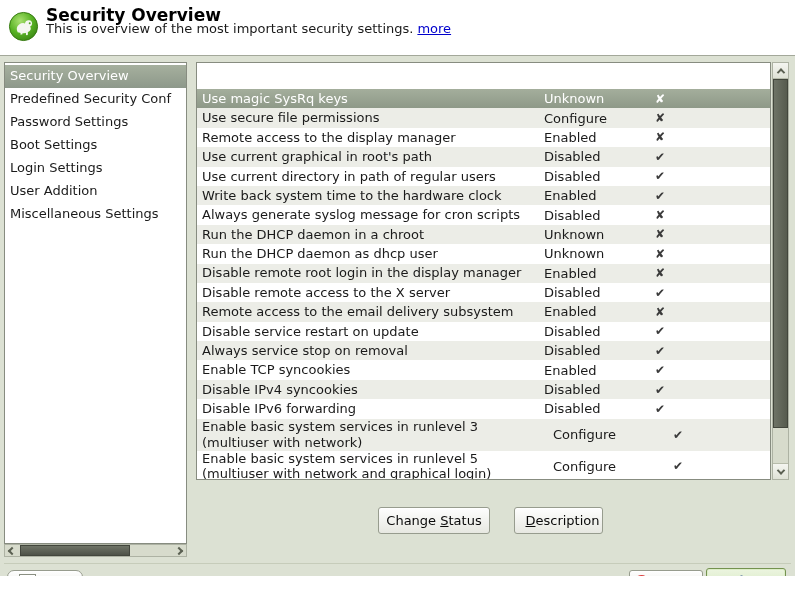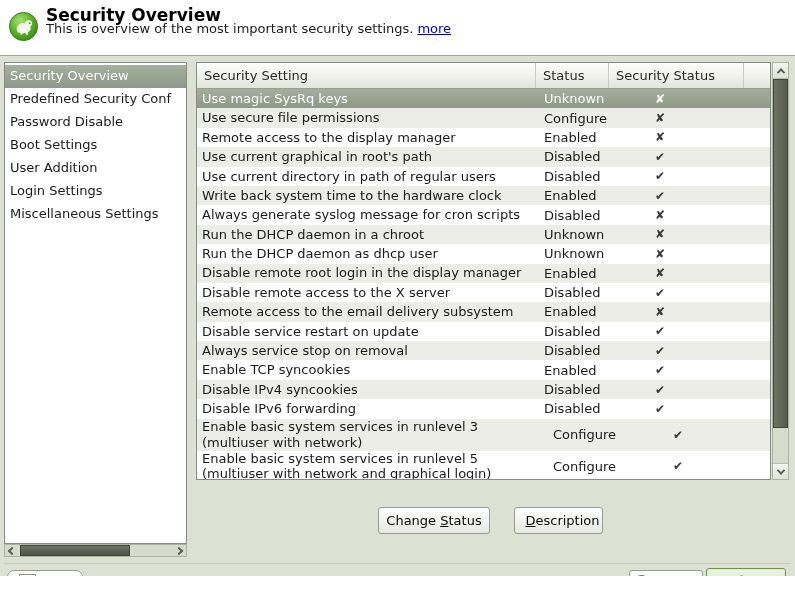--- a/index.html
+++ b/index.html
@@ -100,57 +100,51 @@
     <div class="side-list">
   <div class="side-item selected">
     <span>Security Overview</span>
   </div>
 
   <div class="side-item">
     <span>Predefined Security Conf</span>
   </div>
 
   <div class="side-item">
-    <span>Password Disable</span>
+    <span>Password Settings</span>
   </div>
 
   <div class="side-item">
     <span>Boot Settings</span>
   </div>
 
   <div class="side-item">
+    <span>Login Settings</span>
+  </div>
+
+  <div class="side-item">
     <span>User Addition</span>
-  </div>
-
-  <div class="side-item">
-    <span>Login Settings</span>
   </div>
 
   <div class="side-item">
     <span>Miscellaneous Settings</span>
   </div>
 </div>
     <div class="hscroll">
       <div class="hs-btn hs-left">
           <span class="chev left"></span>
         </div>
       <div class="thumb"></div>
       <div class="hs-btn hs-right">
           <span class="chev right"></span>
         </div>
     </div>
   </div>
 
   <div class="tablebox">
-    <div class="thead">
-      <div class="th th-setting">Security Setting</div>
-      <div class="th th-status">Status</div>
-      <div class="th th-secure">Security Status</div>
-      <div class="th th-fill"></div>
-    </div>
     <div class="tbody">
   <div class="trow selected">
     <div class="cell c-setting">
       <div class="l1">Use magic SysRq keys</div>
 
     </div>
     <div class="cell c-status">Unknown</div>
     <div class="cell c-secure">
       <span class="sym">✘</span>
     </div>

